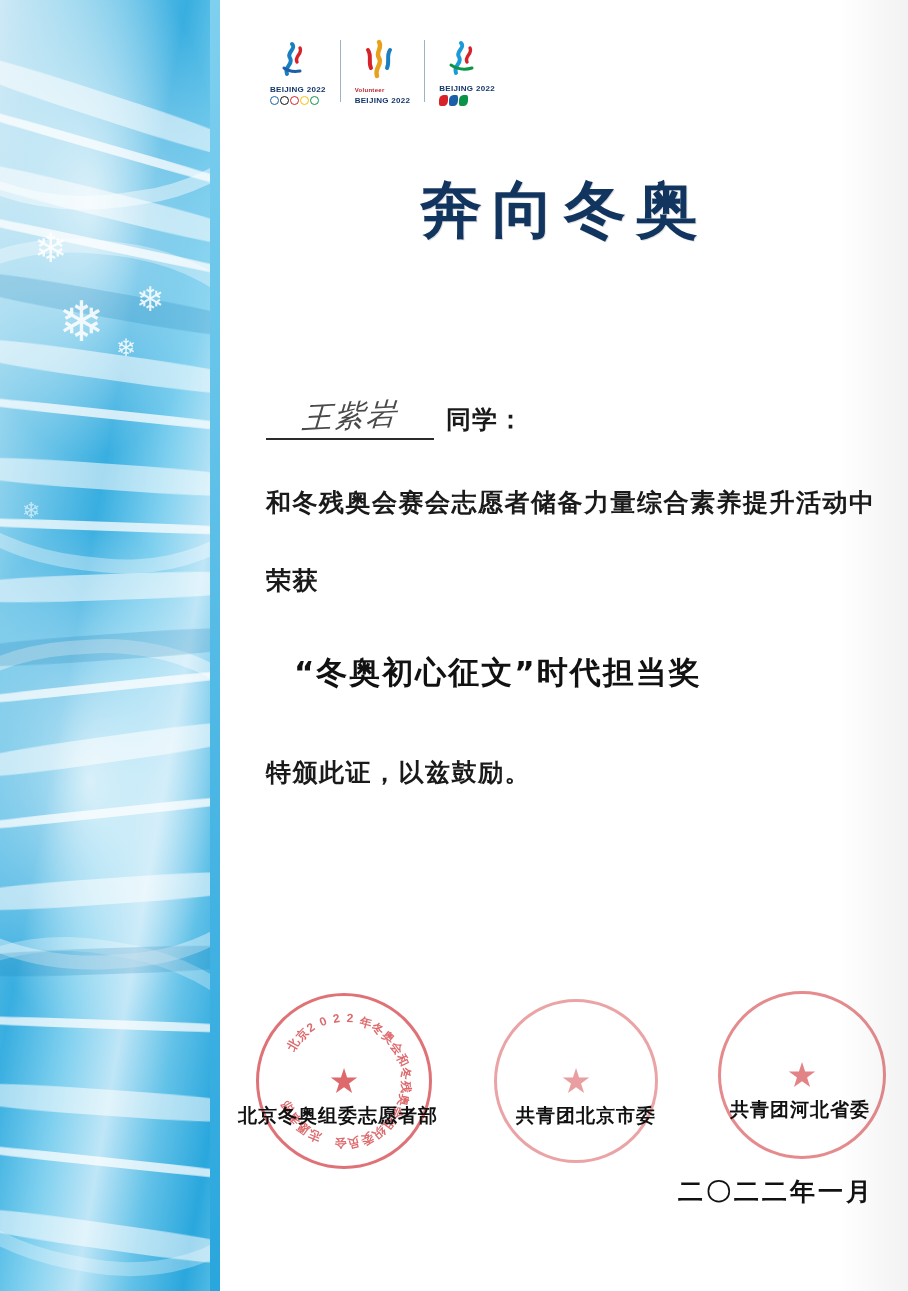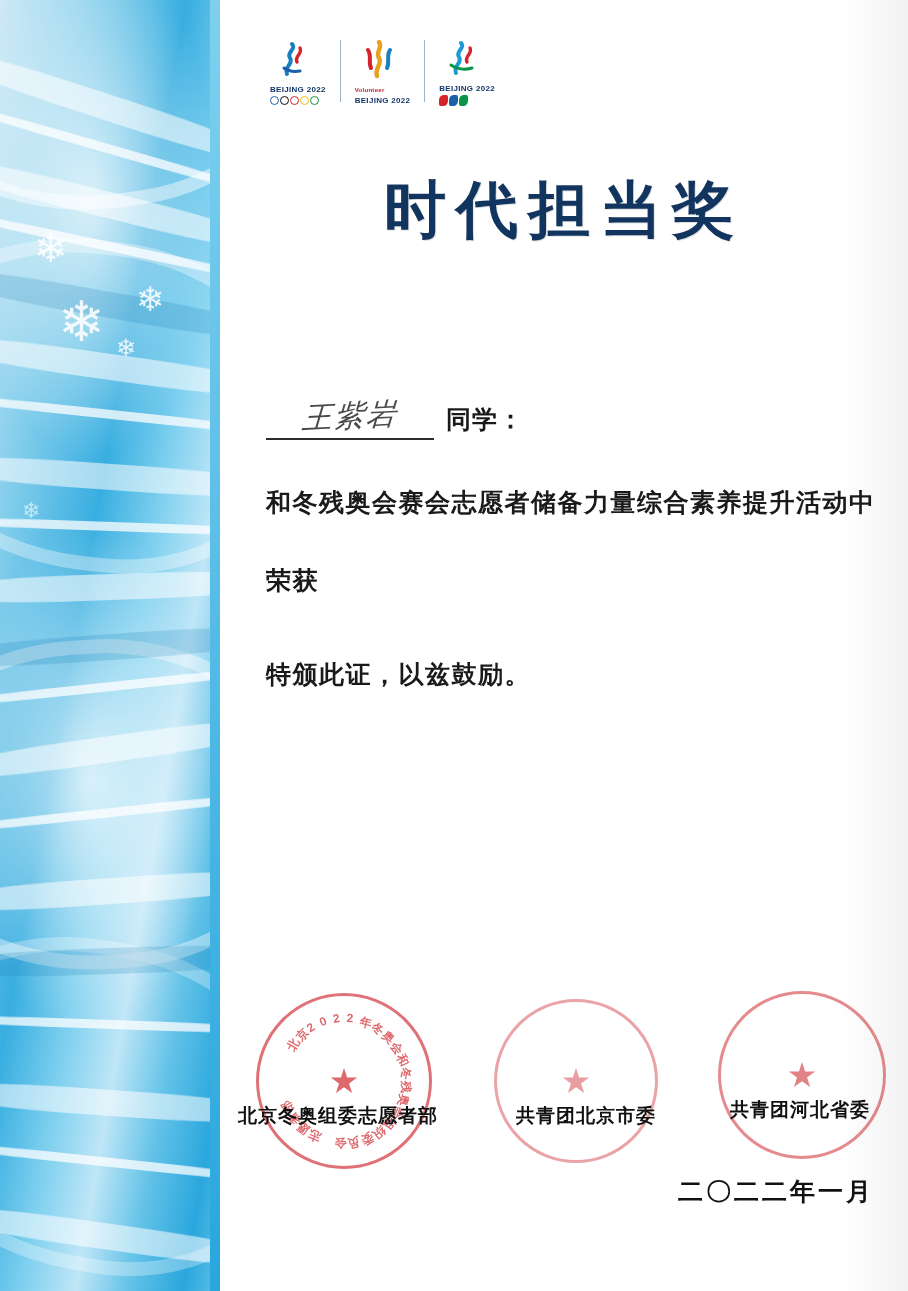--- a/index.html
+++ b/index.html
@@ -405,33 +405,34 @@
         </svg>
         <div class="logo-caption">BEIJING 2022</div>
         <div class="agitos">
           <div class="agito r"></div>
             <div class="agito b"></div>
             <div class="agito g"></div>
         </div>
       </div>
     </div>
 
-    <div class="title">时代担当奖</div>
+    <div class="title">奔向冬奥</div>
 
     <div class="body-text">
       <div class="salutation">
         <div class="name-slot">
           <span class="handwritten">王紫岩</span>
         </div>
         <span class="salutation-suffix">同学：</span>
       </div>
 
       <div class="para">和冬残奥会赛会志愿者储备力量综合素养提升活动中</div>
       <div class="para">荣获</div>
 
+      <div class="award">“冬奥初心征文”时代担当奖</div>
 
       <div class="closing">特颁此证，以兹鼓励。</div>
     </div>
 
     <div class="seals">
       <div class="seal" style="left:36px; top:8px; width:176px; height:176px;">
         <span class="star">★</span>
         <span class="arc-text">
             <span style="transform: rotate(-150deg) translate(70px) rotate(90deg);">北</span>
             <span style="transform: rotate(-137.5deg) translate(70px) rotate(90deg);">京</span>

